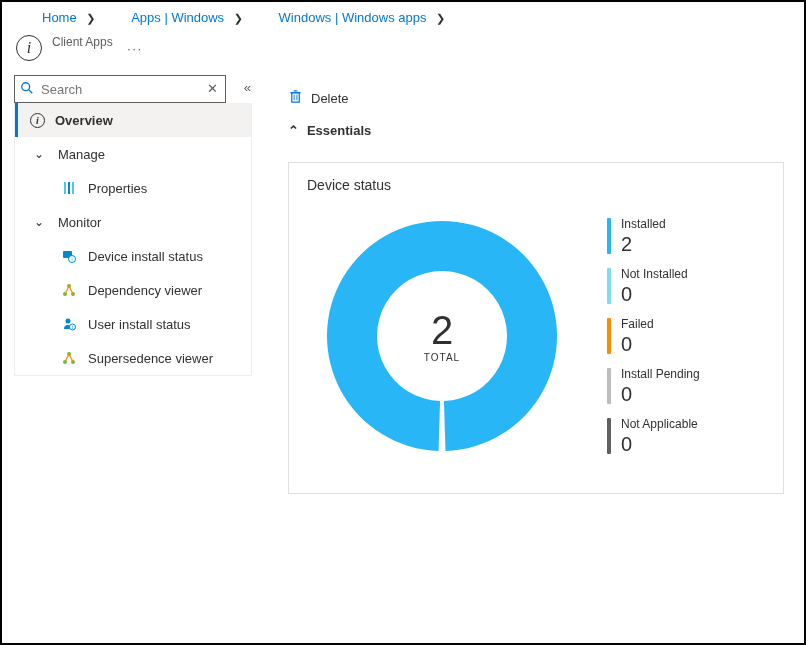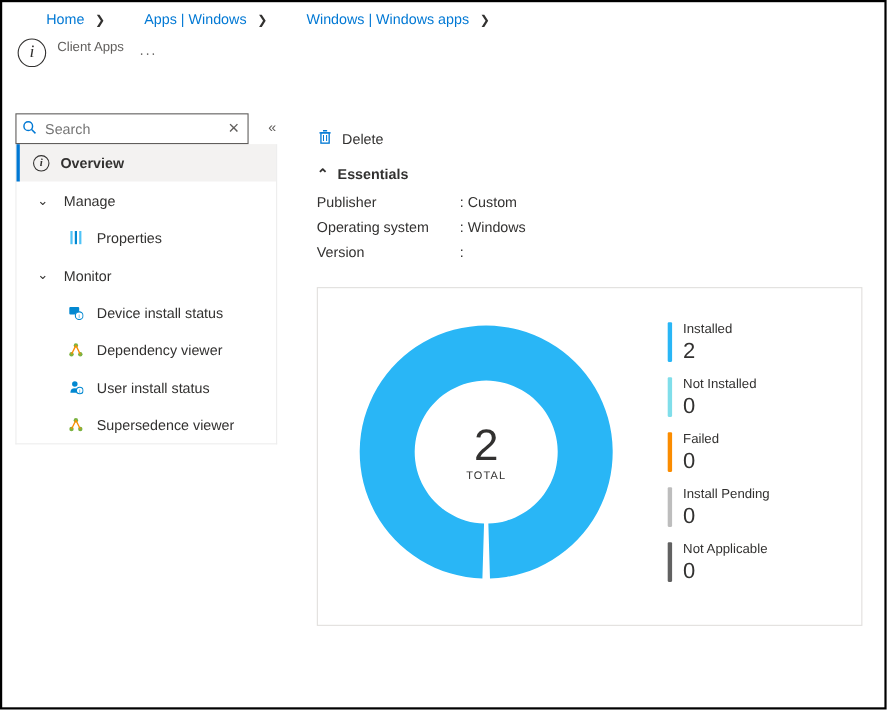--- a/index.html
+++ b/index.html
@@ -20,21 +20,21 @@
   .titlebar { display: flex; align-items: flex-start; padding: 4px 14px 14px 14px; }
   .titlebar .info-icon {
     width: 26px; height: 26px; border: 1.5px solid #323130; border-radius: 50%;
     display: flex; align-items: center; justify-content: center;
     font-family: Georgia, serif; font-style: italic; font-size: 16px;
     margin-right: 10px; margin-top: 2px; flex-shrink: 0;
   }
   .titlebar .title { font-size: 24px; font-weight: 600; line-height: 1.1; }
   .titlebar .subtitle { font-size: 12px; color: #605e5c; margin-top: 2px; }
   .titlebar .more { margin-left: 14px; margin-top: 8px; color: #605e5c; letter-spacing: 1px; cursor: pointer; }
-  .layout { display: flex; align-items: flex-start; padding: 0 20px 12px 12px; margin-top: 28px; }
+  .layout { display: flex; align-items: flex-start; padding: 0 20px 12px 12px; }
   .sidebar { width: 238px; flex-shrink: 0; }
   .search-row { position: relative; padding-right: 26px; }
   .search {
     width: 100%; height: 28px; border: 1px solid #605e5c;
     padding: 0 20px 0 26px; font-size: 13px; color: #605e5c;
   }
   .search-row .search-icon {
     position: absolute; left: 6px; top: 6px; color: #0078d4; font-size: 14px; pointer-events: none;
   }
   .search-row .clear-icon {
@@ -205,31 +205,24 @@
         </span>
         <span>Delete</span>
       </div>
     </div>
 
     <div class="essentials">
       <div class="ess-header">
         <span>⌃</span>
         <span>Essentials</span>
       </div>
-      <div class="ess-grid">
-        <div class="k">Publisher</div>
-        <div class="v">Custom</div>
-        <div class="k">Operating system</div>
-        <div class="v">Windows</div>
-        <div class="k">Version</div>
-        <div class="v"></div>
-      </div>
     </div>
 
     <div class="panel">
+      <div class="panel-title">Device status</div>
       <div class="status-body">
         <div class="donut-wrap">
           <svg id="donut-svg" width="270" height="270" viewBox="0 0 270 270">
               <path d="M 131.550517476713 249.94825388113355 A 115 115 0 1 1 138.44948252328697 249.94825388113355 L 136.9497075131622 199.97075219368418 A 65 65 0 1 0 133.05029248683778 199.97075219368418 Z" fill="#29b6f6"></path>
             </svg>
           <div class="donut-center">
             <div class="big">2</div>
             <div class="small">TOTAL</div>
           </div>
         </div>

